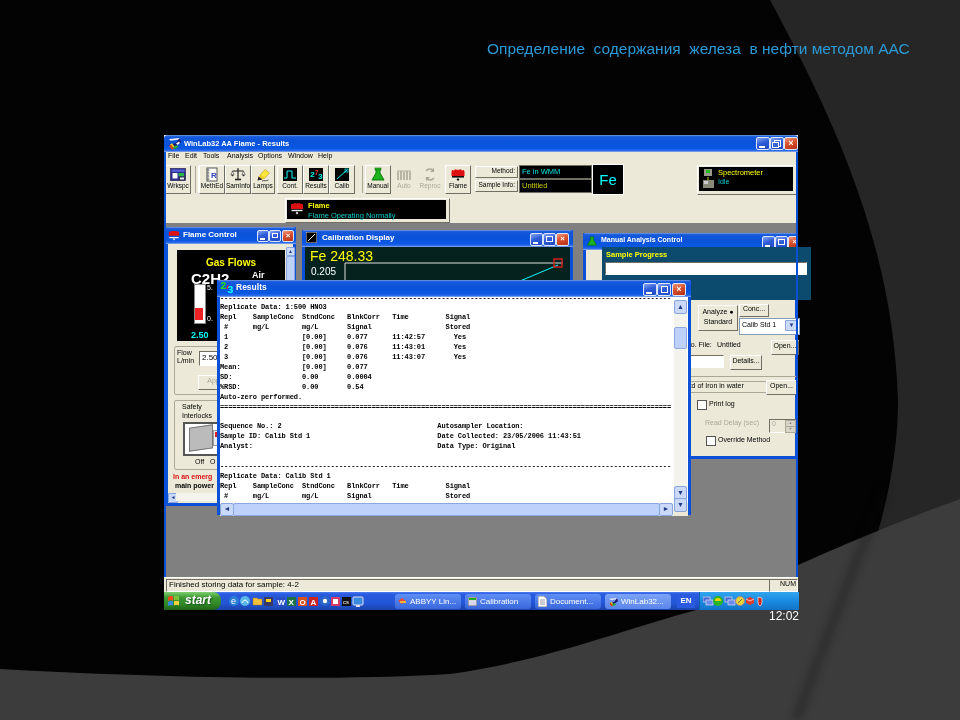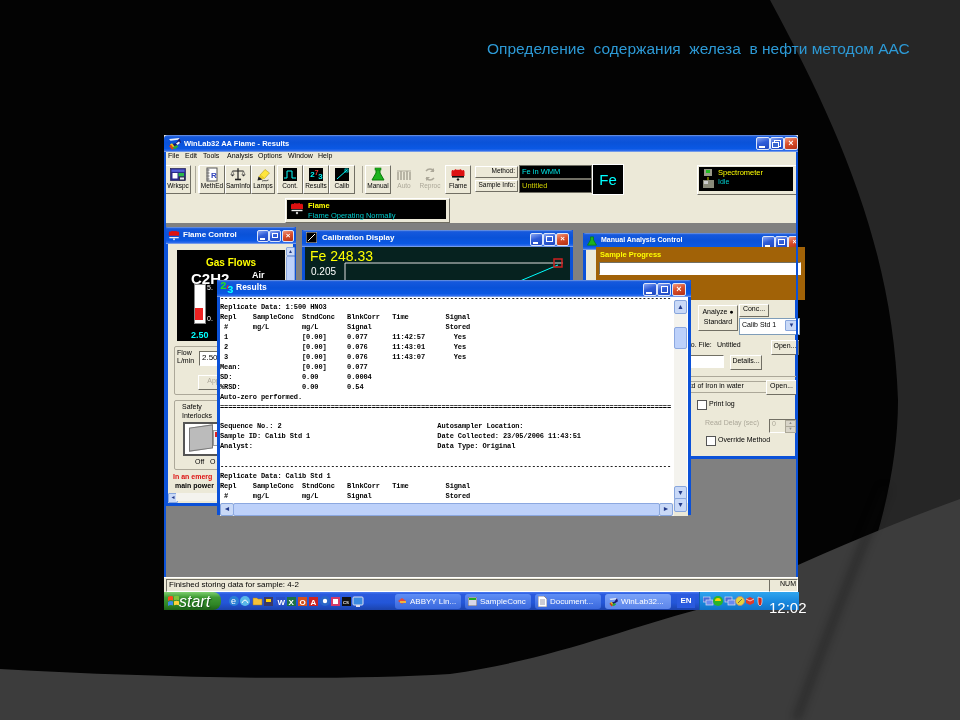--- a/index.html
+++ b/index.html
@@ -289,21 +289,21 @@
         </svg>
       <span class="a" style="left:18px;top:3px">Manual Analysis Control</span>
       <div class="wb" style="right:23px;top:3px;width:11px;height:11px">
           <div class="a" style="left:2px;bottom:1px;width:5px;height:2px;background:#fff"></div>
         </div>
       <div class="wb" style="right:10px;top:3px;width:11px;height:11px">
           <div class="a" style="left:2px;top:2px;width:5px;height:4px;border:1px solid #fff"></div>
         </div>
       <div class="wb wbr" style="right:-3px;top:3px;width:11px;height:11px;font-size:7px;text-align:center;line-height:10px;font-weight:bold">×</div>
     </div>
-    <div class="a" style="left:10px;top:11px;width:209px;height:53px;background:#a16207">
+    <div class="a" style="left:16px;top:11px;width:209px;height:53px;background:#0c4a6e">
       <div class="a yel" style="left:4px;top:3px;font-size:7.5px;font-weight:bold">Sample Progress</div>
       <div class="a sunk" style="left:3px;top:15px;width:200px;height:11px;background:#fff"></div>
     </div>
     <div class="a" style="left:0;top:64px;width:209px;height:156px;background:#ece9d8">
       <div class="a raised" style="left:112px;top:5px;width:38px;height:23px;font-size:7px;text-align:center;line-height:10px;padding-top:1px">Analyze ●<br>Standard</div>
       <div class="a raised" style="left:153px;top:4px;width:28px;height:11px;font-size:7px;text-align:center">Conc...</div>
       <div class="a" style="left:153px;top:18px;width:57px;height:13px;background:#fff;border:1px solid #7f9db9;font-size:7px;padding:2px 0 0 2px">Calib Std 1
         <div class="a" style="right:1px;top:1px;width:11px;height:9px;background:#c9d9f7;border:1px solid #88a6dd;border-radius:1px;font-size:6px;text-align:center;line-height:9px;color:#223a8a">▼</div>
       </div>
       <div class="a" style="left:97px;top:41px;font-size:7px">Info. File:</div>
@@ -386,21 +386,21 @@
 
   <div id="taskbar" class="a" style="left:0;top:457px;width:634px;height:18px;background:linear-gradient(180deg,#4b7df2 0%,#2a5ade 12%,#2356d8 60%,#1b43ac 100%)">
 
     <div class="a" style="left:0;top:0;width:57px;height:18px;border-radius:0 8px 8px 0;background:linear-gradient(180deg,#7ed06f 0%,#3f9a34 30%,#2f8526 70%,#1e6317 100%)">
       <svg class="a" style="left:4px;top:3px" width="12" height="12" viewBox="0 0 12 12">
           <path d="M0,2 Q2.5,0.5 5,1.5 L5,5.5 Q2.5,4.5 0,6 Z" fill="#ff4a1a"></path>
           <path d="M6,1.3 Q8.5,0.3 11,1.3 L11,5.3 Q8.5,4.3 6,5.3 Z" fill="#7ec43a"></path>
           <path d="M0,7 Q2.5,5.5 5,6.5 L5,10.5 Q2.5,9.5 0,11 Z" fill="#3a8ae8"></path>
           <path d="M6,6.3 Q8.5,5.3 11,6.3 L11,10.3 Q8.5,9.3 6,10.3 Z" fill="#ffd13a"></path>
         </svg>
-      <span class="a" style="left:15px;top:1px;color:#fff;font-weight:normal;font-style:italic;font-size:16px;text-shadow:1px 1px 1px #14541a">start</span>
+      <span class="a" style="left:21px;top:1px;color:#fff;font-weight:bold;font-style:italic;font-size:12px;text-shadow:1px 1px 1px #14541a">start</span>
     </div>
 
     <svg class="a" style="left:64px;top:3px" width="140" height="12" viewBox="0 0 140 12">
       <circle cx="6" cy="6" r="5" fill="#2a7fd4"></circle>
         <text x="3" y="9" font-size="9" fill="#fff" font-family="Liberation Sans">e</text>
       <circle cx="17" cy="6" r="5" fill="#58b7e8"></circle>
         <path d="M14,8 Q17,2 20,8" stroke="#fff" fill="none"></path>
       <path d="M25,3 L29,3 L30,4 L34,4 L34,10 L25,10 Z" fill="#f4c23a" stroke="#a8761a" stroke-width="0.5"></path>
       <rect x="36" y="2" width="9" height="9" fill="#3a3a6a"></rect>
         <rect x="38" y="4" width="5" height="3" fill="#ffd200"></rect>
@@ -427,21 +427,21 @@
           <path d="M0,4 L4,1 L8,4 L4,7 Z" fill="#e8483c"></path>
           <path d="M2,4 L8,4 L8,6 L2,6 Z" fill="#f0b43c"></path>
         </svg>
       <span class="a" style="left:15px;top:3px">ABBYY Lin...</span>
     </div>
     <div class="a" style="left:301px;top:2px;width:66px;height:15px;border-radius:3px;background:linear-gradient(180deg,#5e8ef5,#3a68dd);color:#fff;font-size:8px">
       <svg class="a" style="left:3px;top:3px" width="9" height="9" viewBox="0 0 9 9">
           <rect x="0" y="0" width="9" height="9" fill="#d8d8e8" stroke="#667"></rect>
           <rect x="1" y="1" width="7" height="2" fill="#2a2"></rect>
         </svg>
-      <span class="a" style="left:15px;top:3px">SampleConc</span>
+      <span class="a" style="left:15px;top:3px">Calibration</span>
     </div>
     <div class="a" style="left:371px;top:2px;width:66px;height:15px;border-radius:3px;background:linear-gradient(180deg,#5e8ef5,#3a68dd);color:#fff;font-size:8px">
       <svg class="a" style="left:3px;top:2px" width="9" height="11" viewBox="0 0 9 11">
           <path d="M0,0 L6,0 L9,3 L9,11 L0,11 Z" fill="#fff" stroke="#889"></path>
           <path d="M2,4 L7,4 M2,6 L7,6 M2,8 L7,8" stroke="#99a"></path>
         </svg>
       <span class="a" style="left:15px;top:3px">Document...</span>
     </div>
     <div class="a" style="left:441px;top:2px;width:66px;height:15px;border-radius:3px;background:linear-gradient(180deg,#7ba3f8,#5c85ea);color:#fff;font-size:8px">
       <svg class="a" style="left:3px;top:3px" width="10" height="10" viewBox="0 0 14 13">
@@ -462,16 +462,16 @@
         <circle cx="15" cy="6" r="5" fill="#2ab42a"></circle>
           <path d="M12,6 A3,3 0 0 1 18,6" fill="#ffd200"></path>
         <rect x="22" y="2" width="7" height="5" fill="#4a6ad8" stroke="#dde" stroke-width="0.7"></rect>
           <rect x="25" y="5" width="7" height="5" fill="#6a8af0" stroke="#dde" stroke-width="0.7"></rect>
         <circle cx="37" cy="6" r="4.5" fill="#e8d43a" stroke="#a88"></circle>
           <path d="M35,8 L39,4" stroke="#864"></path>
         <path d="M43,4 L47,2 L51,4 L51,8 L47,10 L43,8 Z" fill="#e03a2a"></path>
           <path d="M43,4 L47,6 L51,4" stroke="#fff" stroke-width="0.7" fill="none"></path>
         <path d="M55,2 L59,3 L59,7 Q59,10 57,11 Q55,10 55,7 Z" fill="#d42a1a" stroke="#fff" stroke-width="0.6"></path>
       </svg>
-      <span class="a" style="left:69px;top:7px;color:#fff;font-size:15px">12:02</span>
+      <span class="a" style="left:69px;top:17px;color:#fff;font-size:12px">12:02</span>
     </div>
   </div>
 </div>
 
 </body></html>

